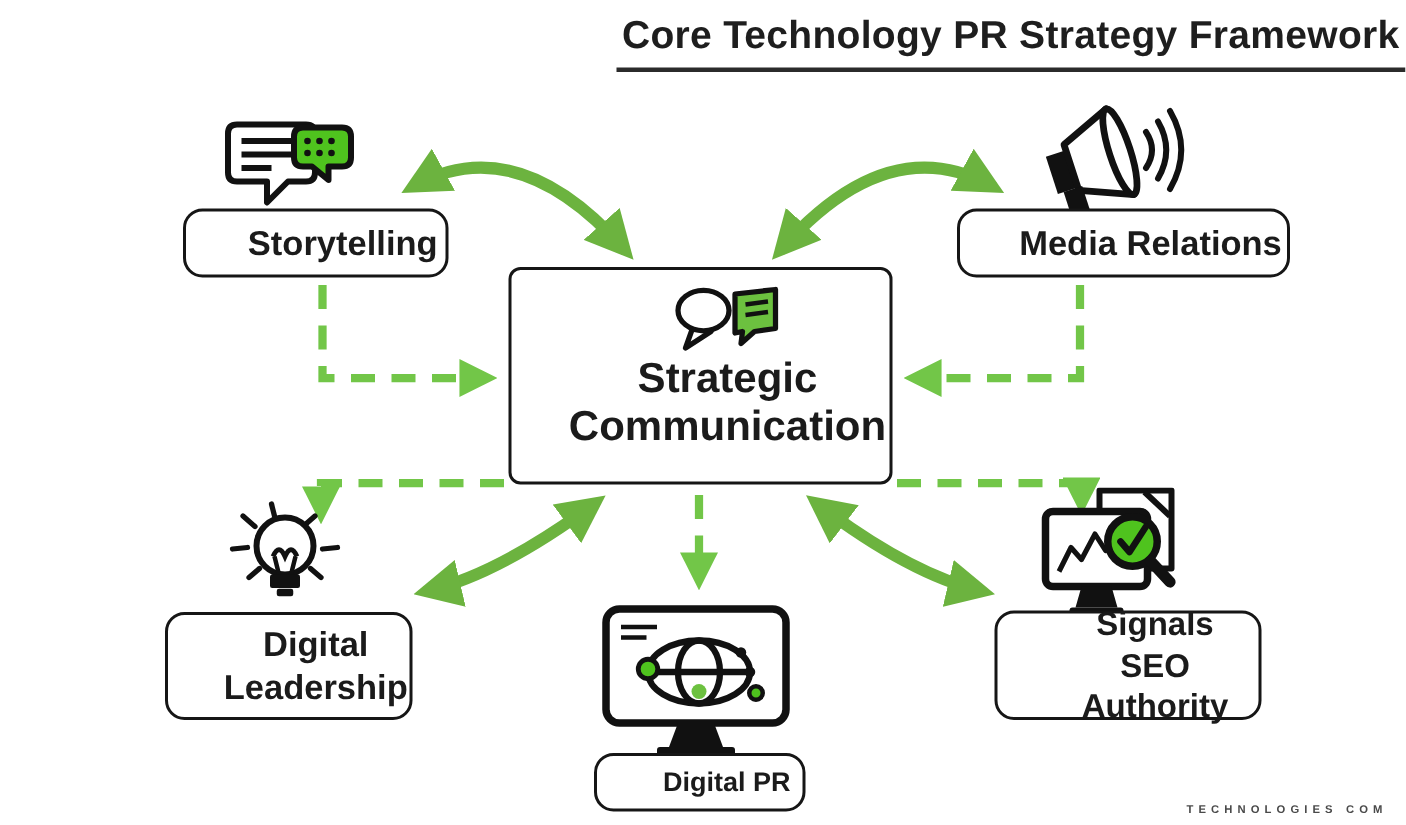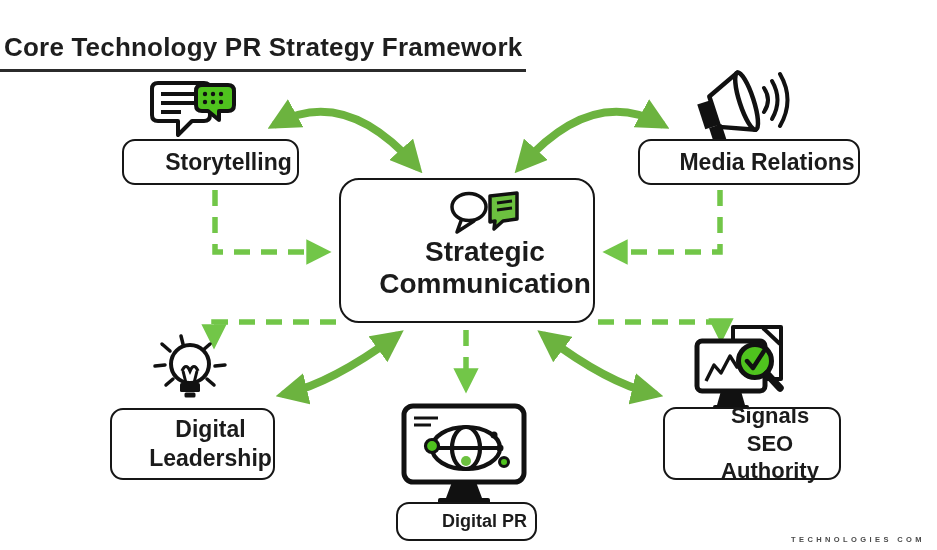--- a/index.html
+++ b/index.html
@@ -3,21 +3,21 @@
 <meta charset="utf-8">
 <style>
   html,body{margin:0;padding:0;}
   #stage{
     position:relative; width:937px; height:550px; overflow:hidden;
     background:var(--background,#fff);
     font-family:"Liberation Sans", sans-serif;
     color:var(--text,#1b1b1b);
   }
   
-  .title-wrap{position:absolute; top:8px; left:0; right:0; text-align:left;margin-top:24px;}
+  .title-wrap{position:absolute; top:8px; left:0; right:0; text-align:right;}
   .title{
     display:inline-block; margin:0; font-size:26px; font-weight:700;
     color:#1e1e1e; border-bottom:3px solid #2b2b2b; padding:0 4px 6px 4px;
     letter-spacing:.2px;
   }
   
   .connectors{position:absolute; left:0; top:0; z-index:1; pointer-events:none;}
   .solidA{fill:none; stroke:var(--arrow-solid,#6CB33F); stroke-width:8; stroke-linecap:round;}
   .dashA{fill:none; stroke:var(--arrow-dashed,#72C648); stroke-width:5.5; stroke-dasharray:16 11;}
   .mkS{fill:var(--arrow-solid,#6CB33F);}
@@ -26,21 +26,21 @@
   .box{
     position:absolute; z-index:2; background:#fff;
     border:2.5px solid var(--box-border,#161616); border-radius:13px;
     display:flex; flex-direction:column; align-items:center; justify-content:center;
     text-align:center; font-weight:700; line-height:1.25; box-sizing:border-box;padding-left:36px;
   }
   #box-storytelling{left:122px; top:139px; width:177px; height:46px; font-size:23px;}
   #box-media{left:638px; top:139px; width:222px; height:46px; font-size:23px;}
   #box-center{
     left:339px; top:178px; width:256px; height:145px;
-    border-radius:20px; border-width:2px; justify-content:flex-start;
+    border-radius:8px; border-width:2px; justify-content:flex-start;
     padding-top:10px; font-size:28px; line-height:1.15;
   }
   #box-thought{left:110px; top:408px; width:165px; height:72px; font-size:23px;}
   #box-digital{left:396px; top:502px; width:141px; height:39px; font-size:18px;}
   #box-seo{left:663px; top:407px; width:178px; height:73px; font-size:22px;}
   .icon{position:absolute; z-index:2;}
   .gB{fill:var(--icon-green-bright,#4FC31E);}
   .gM{fill:var(--icon-green-mid,#6CC13F);}
   
   .logo{position:absolute; right:12px; bottom:6px; z-index:2; text-align:center;}

